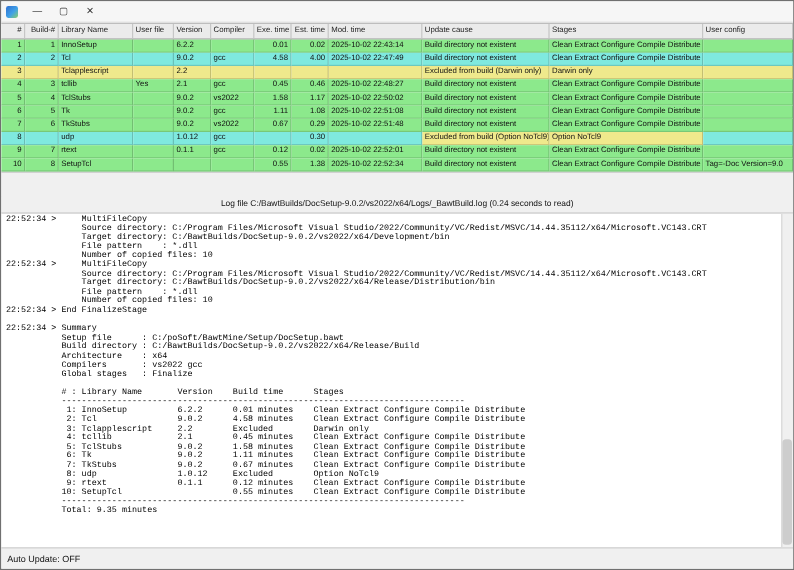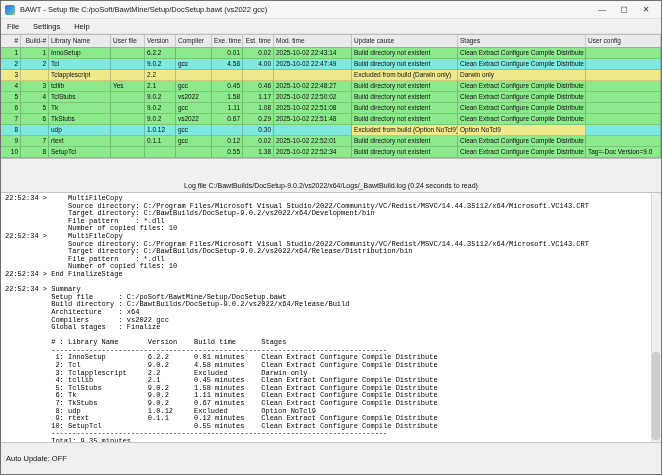--- a/index.html
+++ b/index.html
@@ -43,43 +43,37 @@
     font-size:7px;color:#111;background:#f0f0f0;}
   
   .log-pane{flex:1;background:#ffffff;border-top:1px solid #c4c4c4;position:relative;overflow:hidden;}
   .log-text{margin:0;padding:2px 12px 0 4px;font-family:Liberation Mono, monospace;
     font-size:7px;line-height:7.6px;color:#000;white-space:pre;}
   .vscroll{position:absolute;top:0;right:0;width:10px;height:100%;
     background:#f0f0f0;border-left:1px solid #d6d6d6;}
   .vthumb{position:absolute;right:1px;bottom:2px;width:8px;height:88px;
     background:#cdcdcd;border-radius:3px;}
   
-  .statusbar{height:32px;flex:none;background:#f0f0f0;border-top:1px solid #c8c8c8;
+  .statusbar{height:18px;flex:none;background:#f0f0f0;border-top:1px solid #c8c8c8;
     display:flex;align-items:center;padding:0 5px;font-size:7.5px;color:#111;}
 </style>
 </head>
 <body>
 
 <div class="window">
 
   <div class="titlebar">
     <span class="app-icon"></span>
-    <span class="window-title">BAWT - Setup file C:/poSoft/BawtMine/Setup/DocSetup.bawt (vs2022 gcc)</span>
     <span class="win-controls">
       <span class="win-btn">—</span>
       <span class="win-btn">▢</span>
       <span class="win-btn">✕</span>
     </span>
   </div>
 
-  <div class="menubar">
-      <span class="menu-item">File</span>
-      <span class="menu-item">Settings</span>
-      <span class="menu-item">Help</span>
-    </div>
 
 
   <div class="table-wrap">
     <div class="thead">
         <div class="th" style="width: 20px; text-align: right;">#</div>
         <div class="th" style="width: 28px; text-align: right;">Build-#</div>
         <div class="th" style="width: 62px; text-align: left;">Library Name</div>
         <div class="th" style="width: 34px; text-align: left;">User file</div>
         <div class="th" style="width: 31px; text-align: left;">Version</div>
         <div class="th" style="width: 36px; text-align: left;">Compiler</div>

